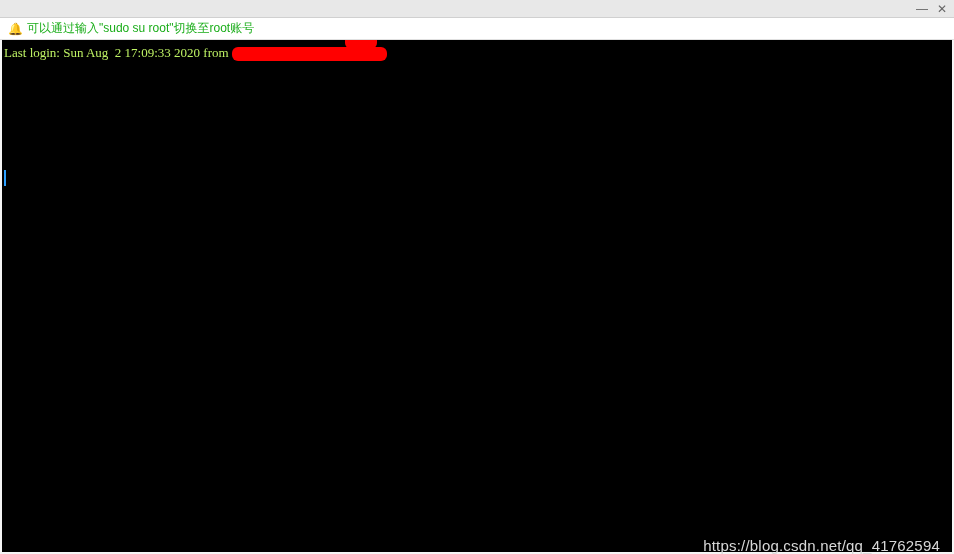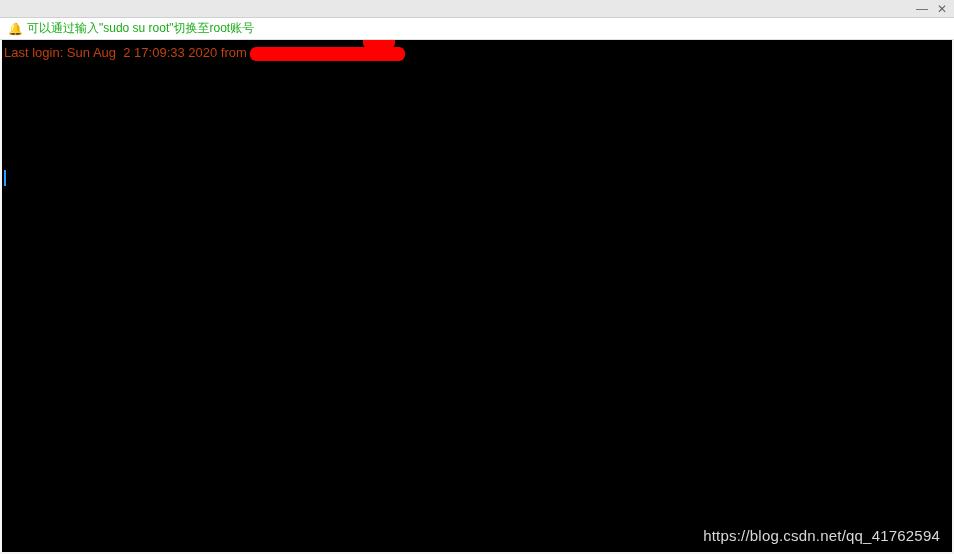--- a/index.html
+++ b/index.html
@@ -50,22 +50,22 @@
       margin-right: 4px;
       font-size: 12px;
     }
     .terminal {
       position: absolute;
       top: 40px;
       left: 2px;
       right: 2px;
       bottom: 2px;
       background: #000000;
-      color: #c2410c;
-      font-family: Liberation Sans, sans-serif;
+      color: #bef264;
+      font-family: Liberation Serif, serif;
       font-size: 13px;
       line-height: 18px;
       padding: 4px 2px;
       overflow: hidden;
     }
     .terminal-line {
       white-space: pre;
       position: relative;
     }
     .redact {
@@ -106,21 +106,21 @@
     .cursor-mark {
       position: absolute;
       left: 2px;
       top: 130px;
       width: 2px;
       height: 16px;
       background: #2da0ff;
     }
     .watermark {
       position: absolute;
-      bottom: 10px;
+      bottom: 0;
       right: 14px;
       color: #d8d8d8;
       font-family: Arial, sans-serif;
       font-size: 15px;
       letter-spacing: 0.2px;
     }
   </style>
 </head>
 <body>
 

